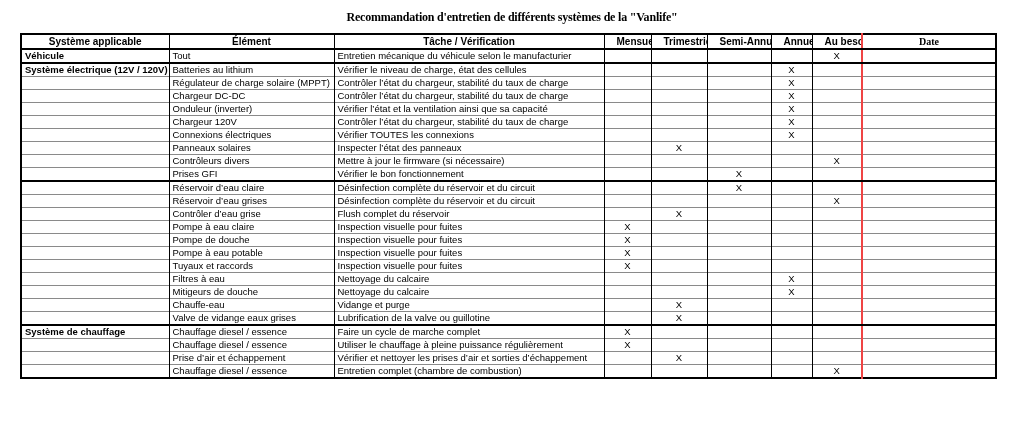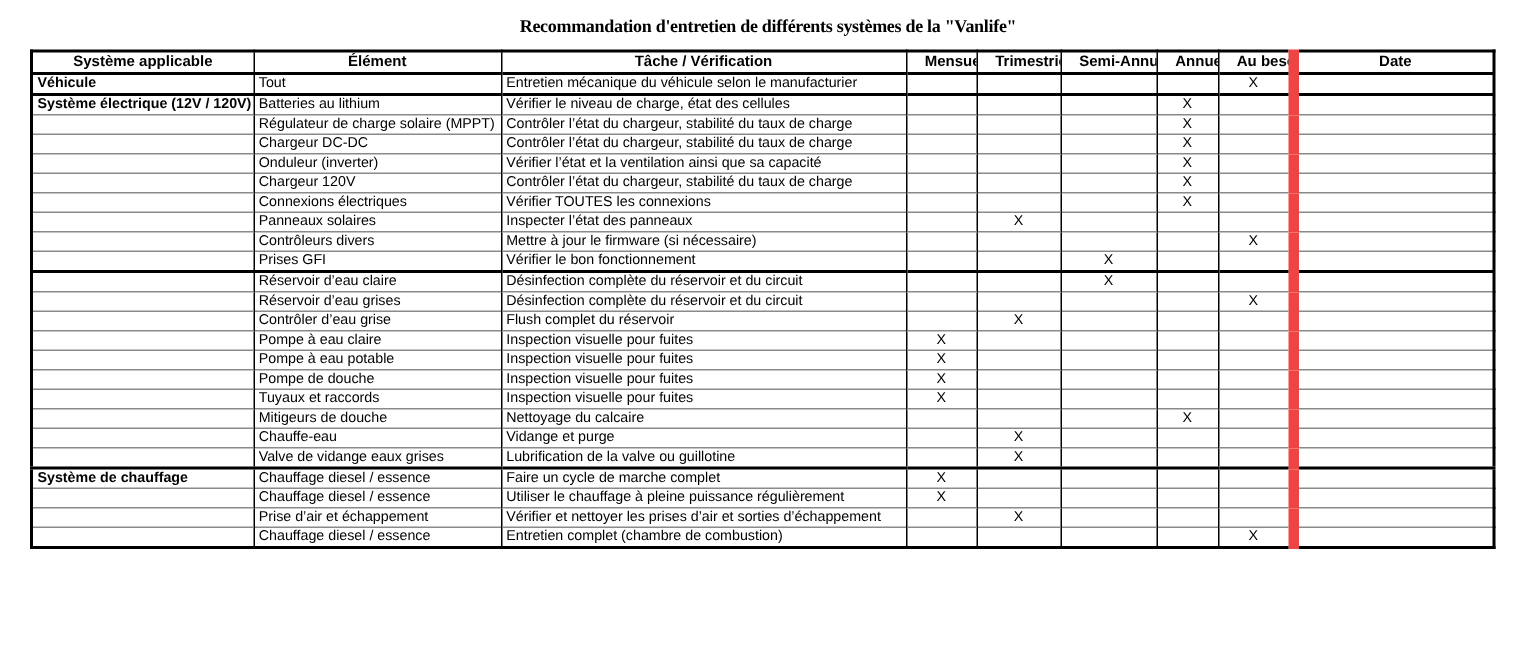--- a/index.html
+++ b/index.html
@@ -54,21 +54,21 @@
     height: 11.5px;
     line-height: 12px;
     padding: 0 3px;
     border-left: 1px solid #000;
     border-top: 1px solid #8a8a8a;
     text-align: left;
     vertical-align: middle;
   }
   th:first-child, td:first-child { border-left: none; }
   td:first-child { font-weight: 700; }
-  th:nth-child(9), td:nth-child(9) { border-left: 7px solid #ef4444; }
+  th:nth-child(9), td:nth-child(9) { border-left: 2px solid #ef4444; font-family: Liberation Serif, serif; }
   td.mark { text-align: center; padding: 0; }
   tr.section-end td { border-bottom: 2px solid #000; }
 </style>
 </head>
 <body>
 
 <div class="title">Recommandation d'entretien de différents systèmes de la "Vanlife"</div>
 
 <table class="maintenance">
   <colgroup>
@@ -245,48 +245,59 @@
         <td>Inspection visuelle pour fuites</td>
         <td class="mark">X</td>
         <td class="mark"></td>
         <td class="mark"></td>
         <td class="mark"></td>
         <td class="mark"></td>
         <td class="mark"></td>
       </tr>
       <tr>
         <td></td>
+        <td>Pompe de douche</td>
+        <td>Inspection visuelle pour fuites</td>
+        <td class="mark">X</td>
+        <td class="mark"></td>
+        <td class="mark"></td>
+        <td class="mark"></td>
+        <td class="mark"></td>
+        <td class="mark"></td>
+      </tr>
+      <tr>
+        <td></td>
         <td>Pompe à eau potable</td>
         <td>Inspection visuelle pour fuites</td>
         <td class="mark">X</td>
         <td class="mark"></td>
         <td class="mark"></td>
         <td class="mark"></td>
         <td class="mark"></td>
         <td class="mark"></td>
       </tr>
       <tr>
         <td></td>
-        <td>Pompe de douche</td>
-        <td>Inspection visuelle pour fuites</td>
-        <td class="mark">X</td>
-        <td class="mark"></td>
-        <td class="mark"></td>
-        <td class="mark"></td>
-        <td class="mark"></td>
-        <td class="mark"></td>
-      </tr>
-      <tr>
-        <td></td>
         <td>Tuyaux et raccords</td>
         <td>Inspection visuelle pour fuites</td>
         <td class="mark">X</td>
         <td class="mark"></td>
         <td class="mark"></td>
         <td class="mark"></td>
+        <td class="mark"></td>
+        <td class="mark"></td>
+      </tr>
+      <tr>
+        <td></td>
+        <td>Filtres à eau</td>
+        <td>Nettoyage du calcaire</td>
+        <td class="mark"></td>
+        <td class="mark"></td>
+        <td class="mark"></td>
+        <td class="mark">X</td>
         <td class="mark"></td>
         <td class="mark"></td>
       </tr>
       <tr>
         <td></td>
         <td>Mitigeurs de douche</td>
         <td>Nettoyage du calcaire</td>
         <td class="mark"></td>
         <td class="mark"></td>
         <td class="mark"></td>

